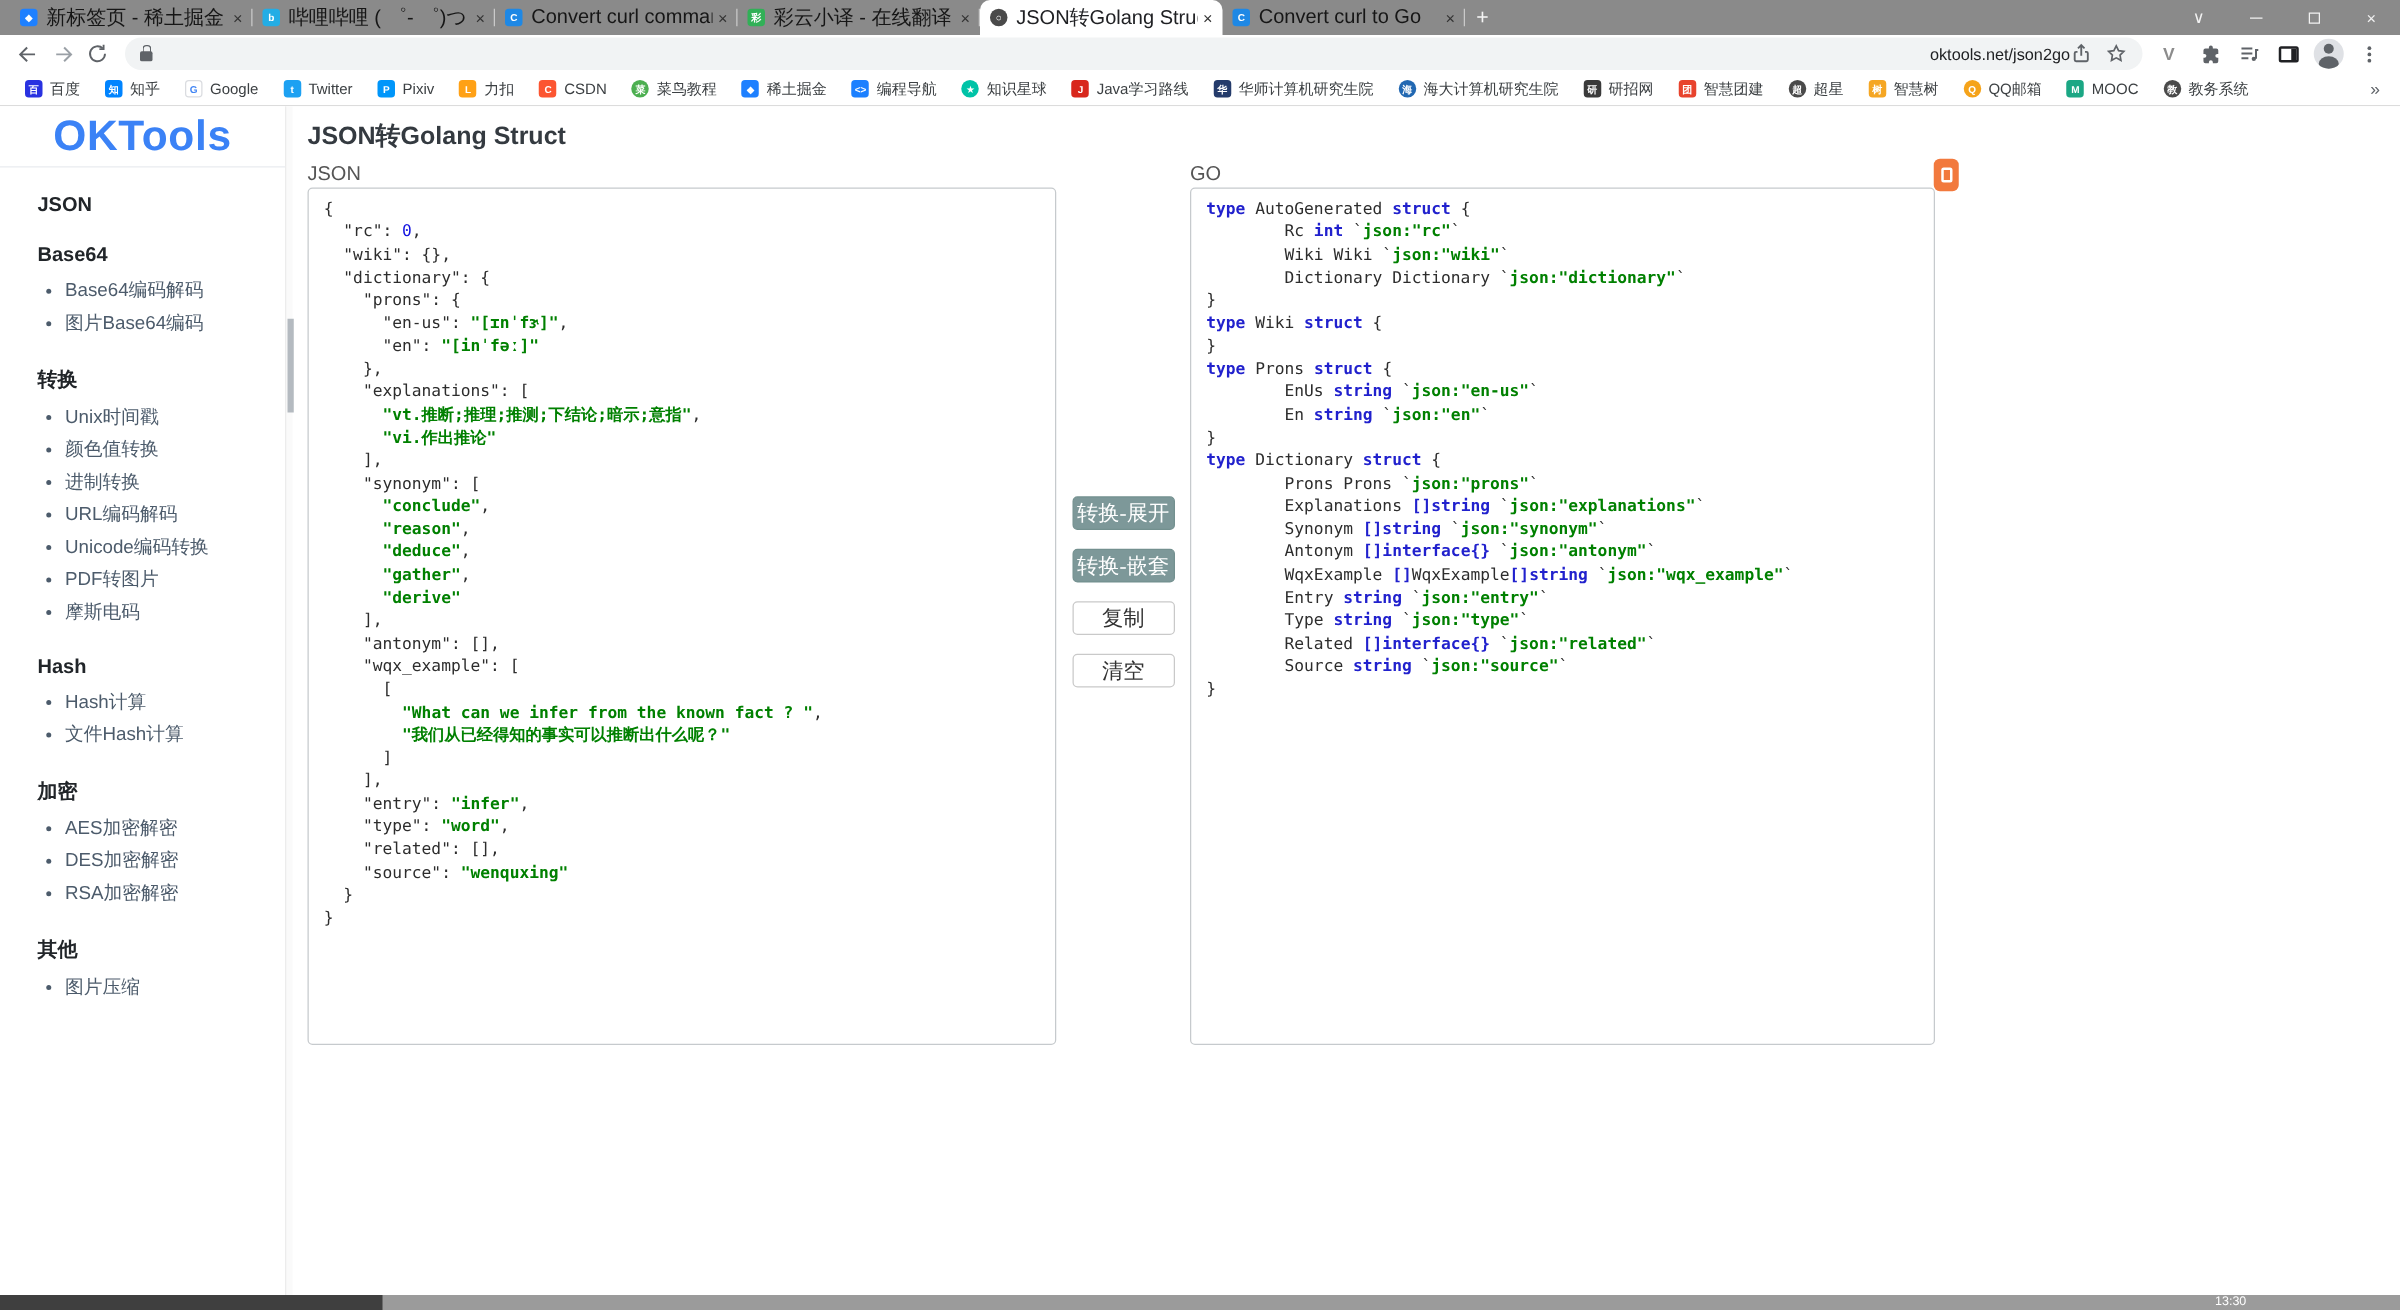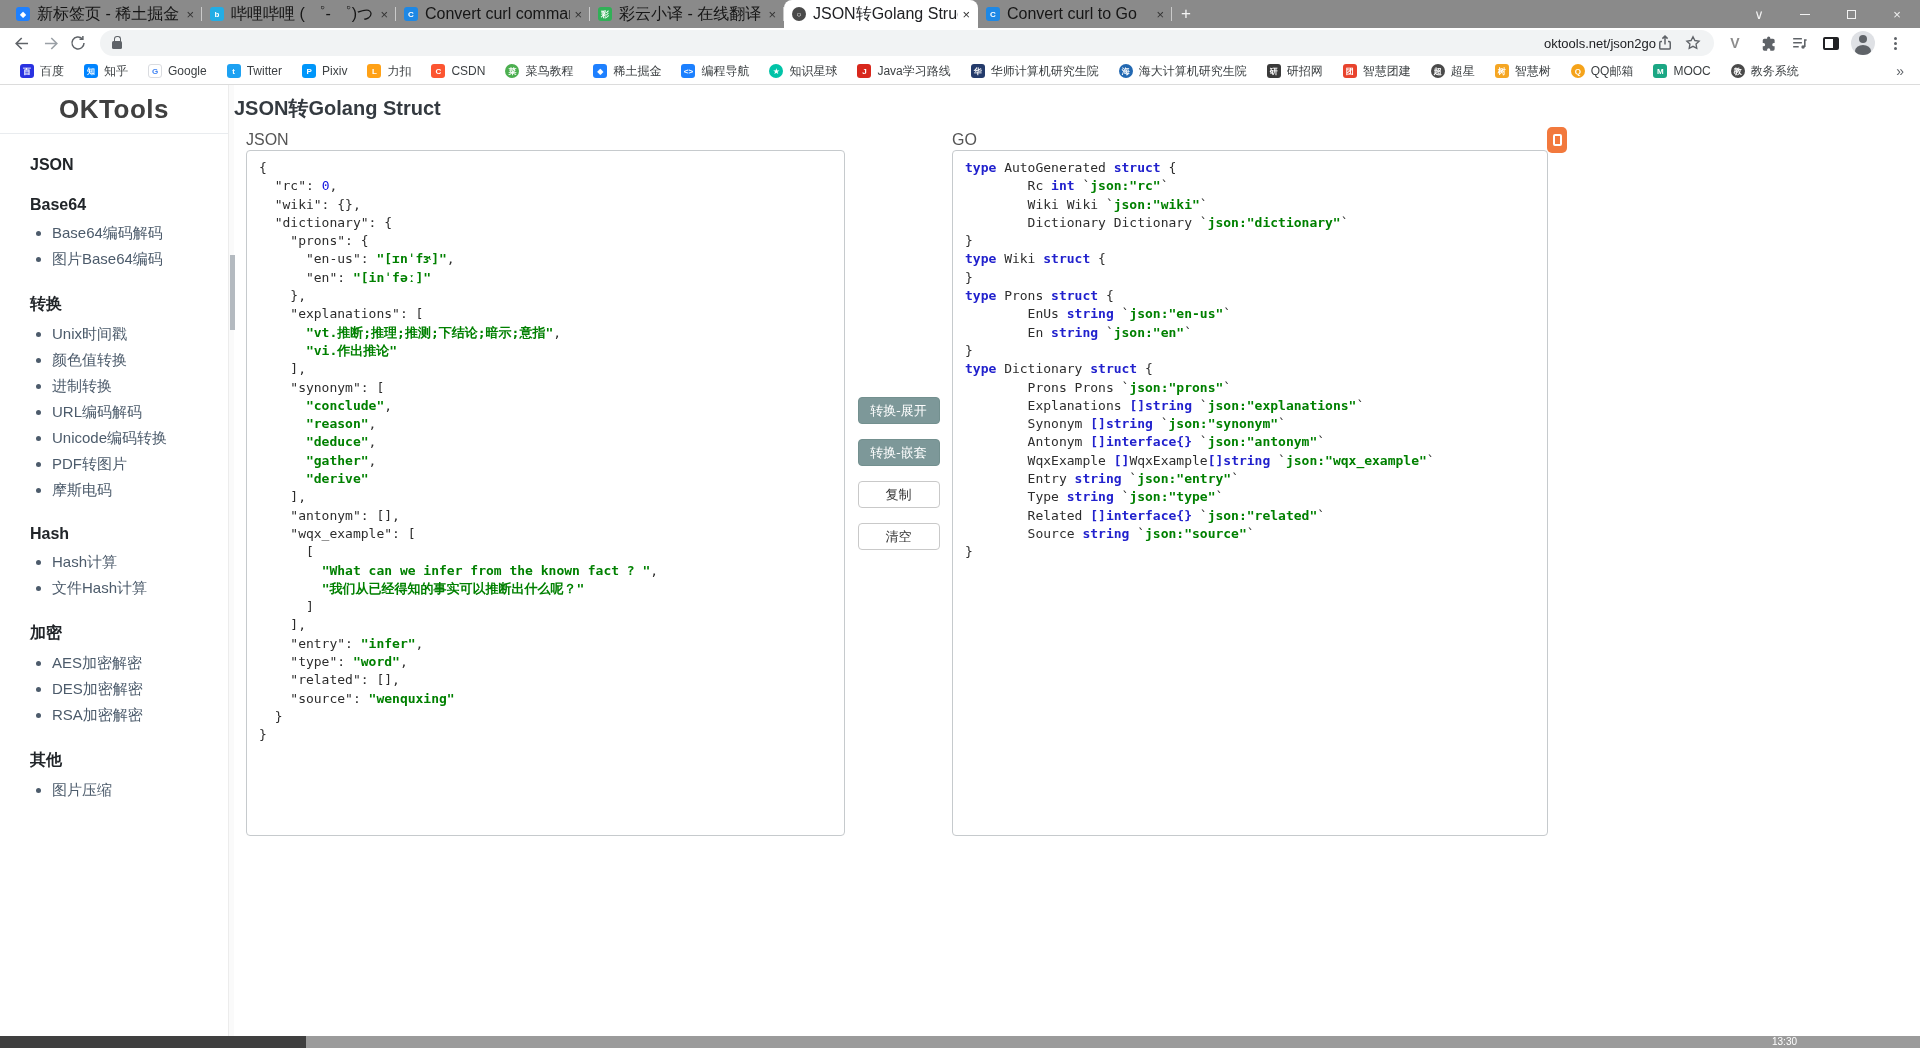--- a/index.html
+++ b/index.html
@@ -51,47 +51,47 @@
   .bookmark { display:flex; align-items:center; padding:0 10px; height:22px; cursor:pointer; flex:none; }
   .bm-icon { width:14px; height:14px; border-radius:3px; display:flex; align-items:center; justify-content:center; font-size:8px; font-weight:bold; color:#fff; margin-right:6px; flex:none; overflow:hidden; }
   .bm-icon.circle { border-radius:50%; }
   .bm-label { font-size:12px; color:#3c4043; white-space:nowrap; }
   .bm-overflow { margin-left:auto; margin-right:16px; color:#5f6368; font-size:14px; cursor:pointer; }
 
   
   .page { position:absolute; top:85px; left:0; right:0; bottom:12px; background:#fff; overflow:hidden; }
 
   .sidebar { position:absolute; left:0; top:0; width:228px; height:100%; background:#fff; }
-  .logo { height:48px; display:flex; align-items:center; justify-content:center; font-size:26px; font-weight:bold; color:#404040; letter-spacing:.5px; }
+  .logo { height:48px; display:flex; align-items:center; justify-content:center; font-size:34px; font-weight:bold; color:#3b82f6; letter-spacing:.5px; }
   .sidebar-divider { border-bottom:1px solid #e9ecef; }
   .group-title { font-size:16px; font-weight:bold; color:#212529; margin:22px 0 4px 30px; }
   .group-list { list-style:disc; margin:0; padding:2px 0 0 52px; }
   .side-item { font-size:15px; color:#4c5b6b; line-height:26px; cursor:pointer; }
   .side-item.active { color:#a6adb4; cursor:default; }
 
   .sidebar-scrollbar { position:absolute; left:228px; top:0; width:6px; height:100%; background:#fafafa; border-left:1px solid #ececec; }
   .sidebar-scroll-thumb { position:absolute; left:1px; top:170px; width:5px; height:75px; background:#b4bac0; }
 
   .main { position:absolute; left:234px; top:0; right:0; height:100%; }
-  .page-title { position:absolute; left:0; top:10px; font-size:20px; font-weight:bold; color:#343a40; }
+  .page-title { position:absolute; left:12px; top:10px; font-size:20px; font-weight:bold; color:#343a40; }
   .panel-label { position:absolute; font-size:16px; color:#555; }
   .json-label { left:12px; top:46px; }
   .go-label { left:718px; top:46px; }
   .panel { position:absolute; top:65px; height:686px; background:#fff; border:1px solid #c6cacd; border-radius:4px; overflow:hidden; }
   .json-panel { left:12px; width:599px; }
   .go-panel { left:718px; width:596px; }
   .code { padding:8px 12px; font-family:"DejaVu Sans Mono",monospace; font-size:13px; line-height:18.3px; white-space:pre; color:#2d2d2d; }
   .tok-p { color:#2d2d2d; }
   .tok-n { color:#1414e0; }
   .tok-s { color:#008000; font-weight:bold; }
   .tok-k { color:#2121cd; font-weight:bold; }
   .tok-t { color:#008000; font-weight:bold; }
 
   .btn-col { position:absolute; left:611px; top:312px; width:107px; text-align:center; }
-  .btn { display:block; margin:0 auto 15px auto; width:82px; height:27px; font-size:13px; border-radius:4px; cursor:pointer; font-family:Liberation Serif, serif; padding:0; }
+  .btn { display:block; margin:0 auto 15px auto; width:82px; height:27px; font-size:17px; border-radius:4px; cursor:pointer; font-family:Liberation Serif, serif; padding:0; }
   .btn-primary { background:#7d9899; border:1px solid #73908f; color:#fff; }
   .btn-default { background:#fff; border:1px solid #c9c9c9; color:#333; }
 
   .float-widget { position:absolute; left:1313px; top:42px; width:20px; height:26px; background:#f2793d; border-radius:5px; display:flex; align-items:center; justify-content:center; cursor:pointer; }
   .float-widget-icon { width:9px; height:12px; border:2px solid #fff; border-radius:2px; }
 
   
   .bottombar { position:absolute; left:0; bottom:0; width:1920px; height:12px; background:#9b9b9b; }
   .hscroll-thumb { position:absolute; left:0; top:0; width:306px; height:12px; background:#3f3f3f; cursor:pointer; }
   .clock { position:absolute; left:1772px; top:0; font-size:10px; line-height:12px; color:#fff; }

